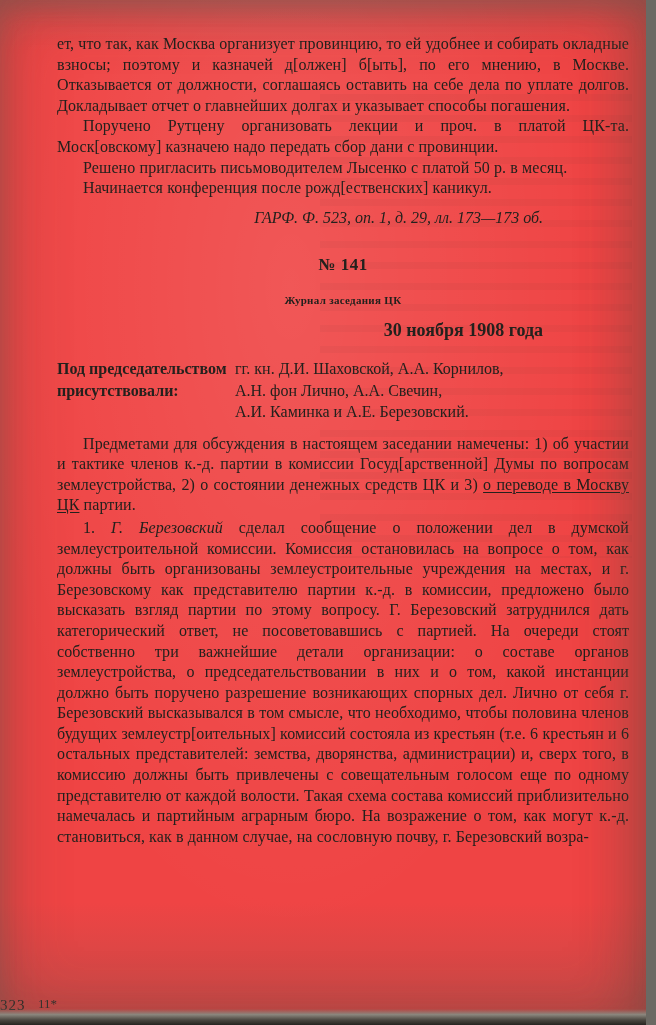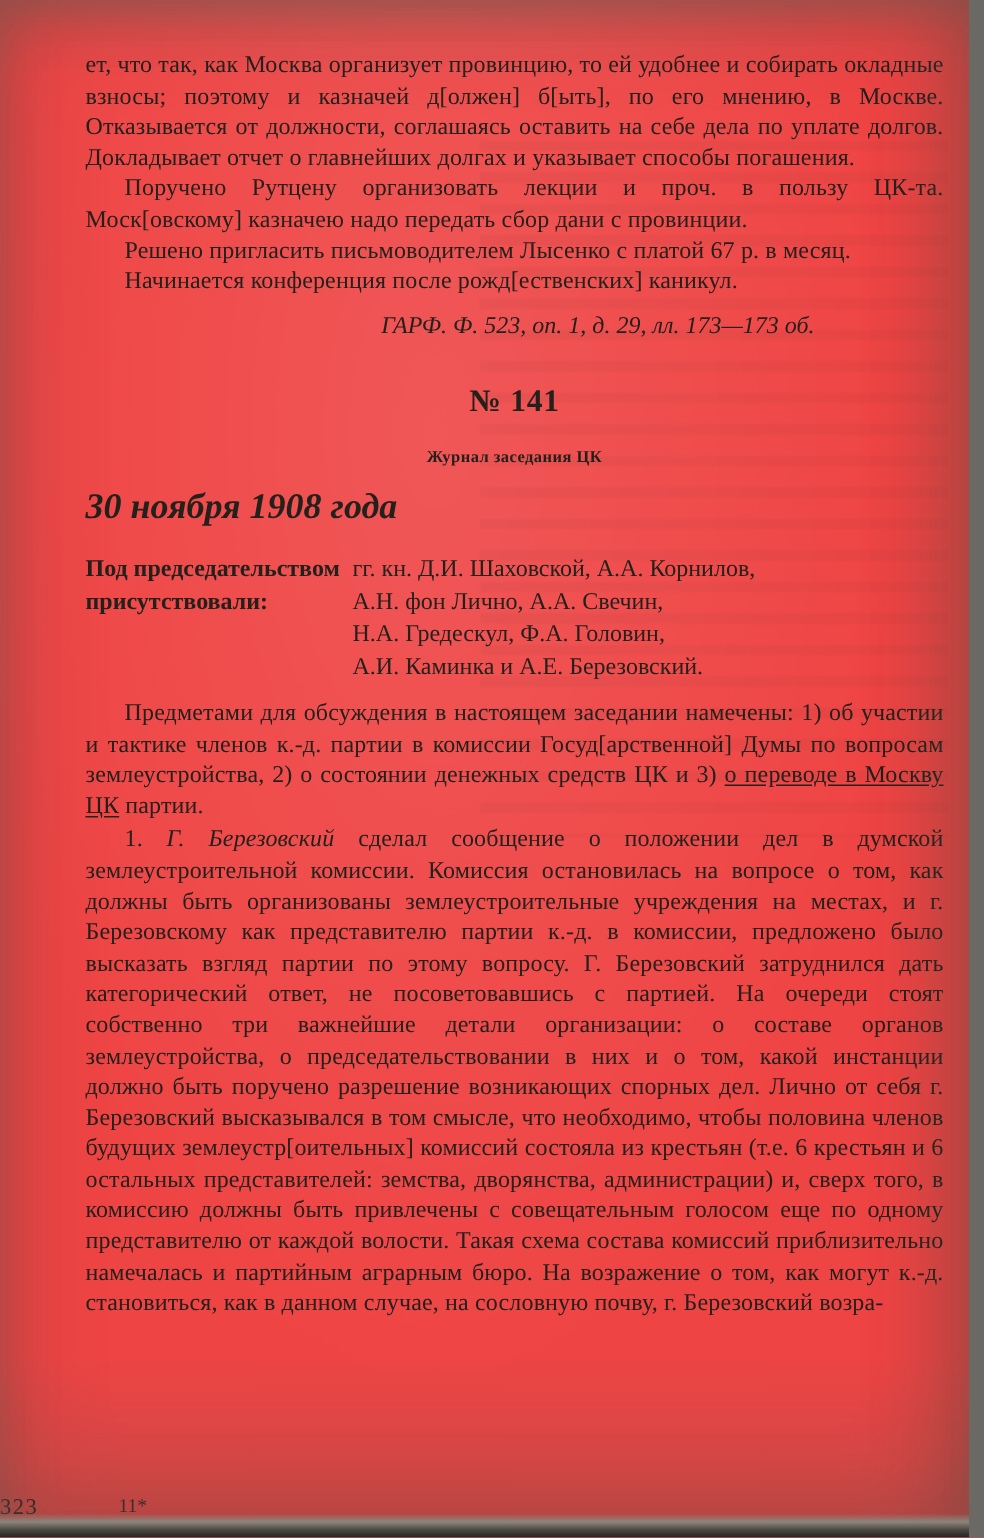--- a/index.html
+++ b/index.html
@@ -59,93 +59,92 @@
     margin: 9px 0 0;
     font-style: italic;
     text-align: right;
     padding-right: 86px;
     font-size: 16px;
     line-height: 20.6px;
   }
   .doc-number {
     margin: 27px 0 0;
     text-align: center;
-    font-size: 21px;
+    font-size: 17px;
     font-weight: bold;
     letter-spacing: 0.5px;
   }
   .doc-title {
     margin: 19px 0 0;
     text-align: center;
     font-size: 11px;
     font-weight: bold;
     letter-spacing: 0.3px;
   }
   .doc-date {
     margin: 14px 0 0;
+    text-align: right;
     padding-right: 86px;
-    font-size: 24px;
+    font-size: 18px;
     font-weight: bold;
-    font-style: italic;
   }
   .presence {
     display: flex;
     margin-top: 17px;
     font-size: 16px;
     line-height: 21.4px;
   }
   .presence-label { width: 178px; flex: none; font-weight: bold; }
   .presence-names { flex: 1; }
   .agenda    { margin-top: 11px; }
   .body-para { margin-top: 2px; }
   .signature-mark {
     position: absolute; left: 38px; bottom: 13px;
-    font-size: 13px; color: #35322d; margin-left: 41px;
+    font-size: 13px; color: #35322d;
   }
   .page-number {
     position: absolute; left: 0; bottom: 11px; width: 100%;
     text-align: left; font-size: 15px; letter-spacing: 1px; color: #2c2925;
   }
 </style>
 </head>
 <body>
 
 <div class="page">
 
   <div class="paper-texture"></div>
   <div class="bleed-through"></div>
 
   <div class="content">
 
     <p class="para">ет, что так, как Москва организует провинцию, то ей удобнее и собирать окладные взносы; поэтому и казначей д[олжен] б[ыть], по его мнению, в Москве. Отказывается от должности, соглашаясь оставить на себе дела по уплате долгов. Докладывает отчет о главнейших долгах и указывает способы погашения.</p>
 
 
-    <p class="para indent">Поручено Рутцену организовать лекции и проч. в пользу ЦК-та. Моск[овскому] казначею надо передать сбор дани с провинции.</p>
+    <p class="para indent">Поручено Рутцену организовать лекции и проч. в платой ЦК-та. Моск[овскому] казначею надо передать сбор дани с провинции.</p>
 
-    <p class="para indent">Решено пригласить письмоводителем Лысенко с платой 67 р. в месяц.</p>
+    <p class="para indent">Решено пригласить письмоводителем Лысенко с платой 50 р. в месяц.</p>
 
     <p class="para indent">Начинается конференция после рожд[ественских] каникул.</p>
 
     <p class="archive-ref">ГАРФ. Ф. 523, оп. 1, д. 29, лл. 173—173 об.</p>
 
     <div class="doc-number">№ 141</div>
 
     <div class="doc-title">Журнал заседания ЦК</div>
 
     <div class="doc-date">30 ноября 1908 года</div>
 
     <div class="presence">
       <div class="presence-label">
         <div>Под председательством</div>
         <div>присутствовали:</div>
       </div>
       <div class="presence-names">
         <div>гг. кн. Д.И. Шаховской, А.А. Корнилов,</div>
         <div>А.Н. фон Лично, А.А. Свечин,</div>
-        <div>Н.А. Гредескул, Ф.А. Головин,</div>
         <div>А.И. Каминка и А.Е. Березовский.</div>
       </div>
     </div>
 
     <p class="para indent agenda"><span>Предметами для обсуждения в настоящем заседании намечены: 1) об участии и тактике членов к.-д. партии в комиссии Госуд[арственной] Думы по вопросам землеустройства, 2) о состоянии денежных средств ЦК и 3) </span><span class="u">о переводе в Москву ЦК</span><span> партии.</span></p>
 
     <p class="para indent body-para"><span>1. </span><span class="it">Г. Березовский</span><span> сделал сообщение о положении дел в думской землеустроительной комиссии. Комиссия остановилась на вопросе о том, как должны быть организованы землеустроительные учреждения на местах, и г. Березовскому как представителю партии к.-д. в комиссии, предложено было высказать взгляд партии по этому вопросу. Г. Березовский затруднился дать категорический ответ, не посоветовавшись с партией. На очереди стоят собственно три важнейшие детали организации: о составе органов землеустройства, о председательствовании в них и о том, какой инстанции должно быть поручено разрешение возникающих спорных дел. Лично от себя г. Березовский высказывался в том смысле, что необходимо, чтобы половина членов будущих землеустр[оительных] комиссий состояла из крестьян (т.е. 6 крестьян и 6 остальных представителей: земства, дворянства, администрации) и, сверх того, в комиссию должны быть привлечены с совещательным голосом еще по одному представителю от каждой волости. Такая схема состава комиссий приблизительно намечалась и партийным аграрным бюро. На возражение о том, как могут к.-д. становиться, как в данном случае, на сословную почву, г. Березовский возра-</span></p>
 
   </div>
 

